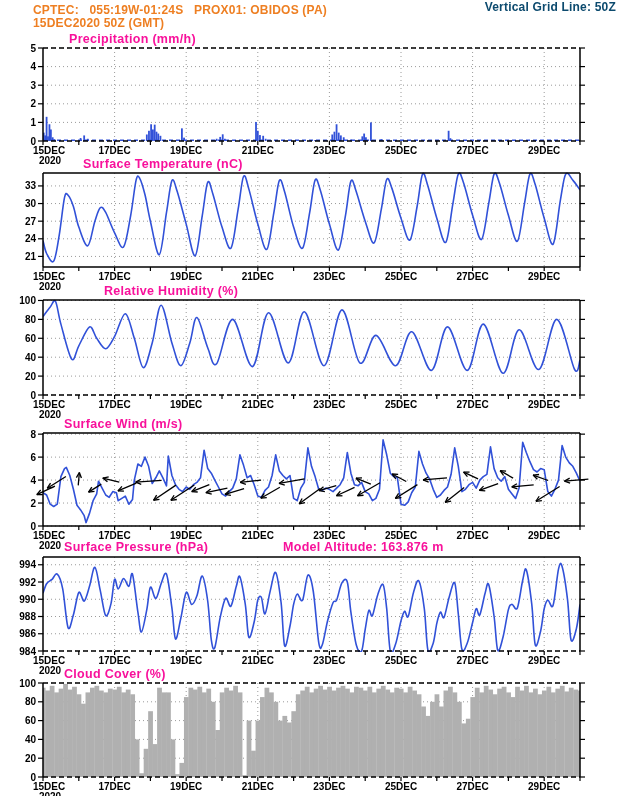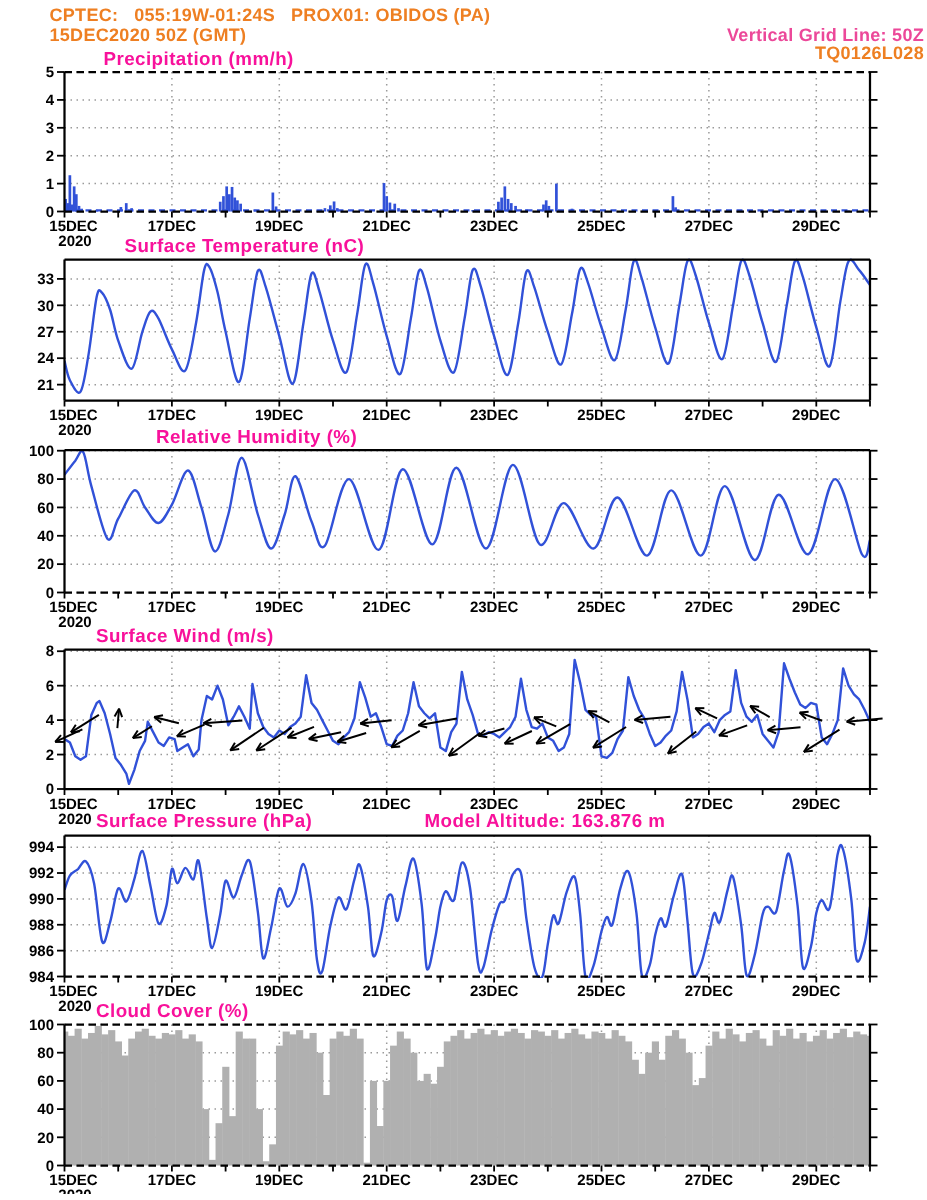--- a/index.html
+++ b/index.html
@@ -10,22 +10,21 @@
   .ptitle{position:absolute;font-size:12.5px;font-weight:bold;white-space:pre;letter-spacing:0.3px;}
   svg{position:absolute;left:0;top:0;}
   svg text{font-family:"Liberation Sans",sans-serif;font-weight:bold;fill:#000;}
 </style>
 </head>
 <body>
 
 <div id="root">
   <div class="hdr" style="left: 33px; top: 3px; color: rgb(238, 127, 34);">CPTEC:   055:19W-01:24S   PROX01: OBIDOS (PA)</div>
   <div class="hdr" style="left: 33px; top: 16px; color: rgb(238, 127, 34);">15DEC2020 50Z (GMT)</div>
-  <div class="hdr hdr-right" style="top: 16px; width: 614px; color: #ec4899;">Vertical Grid Line: 50Z</div>
-  <div class="hdr hdr-right" style="top: 28px; width: 614px; color: rgb(238, 127, 34);">TQ0126L028</div>
+  <div class="hdr hdr-right" style="top: 0; width: 614px; color: #0c4a6e;">Vertical Grid Line: 50Z</div>
 
   <svg id="chart-svg" width="618" height="800">
       <defs>
         <clipPath id="clip0">
           <rect x="43" y="47" width="537" height="95"></rect>
         </clipPath>
         <clipPath id="clip1">
           <rect x="43" y="172" width="537" height="96"></rect>
         </clipPath>
         <clipPath id="clip2">

